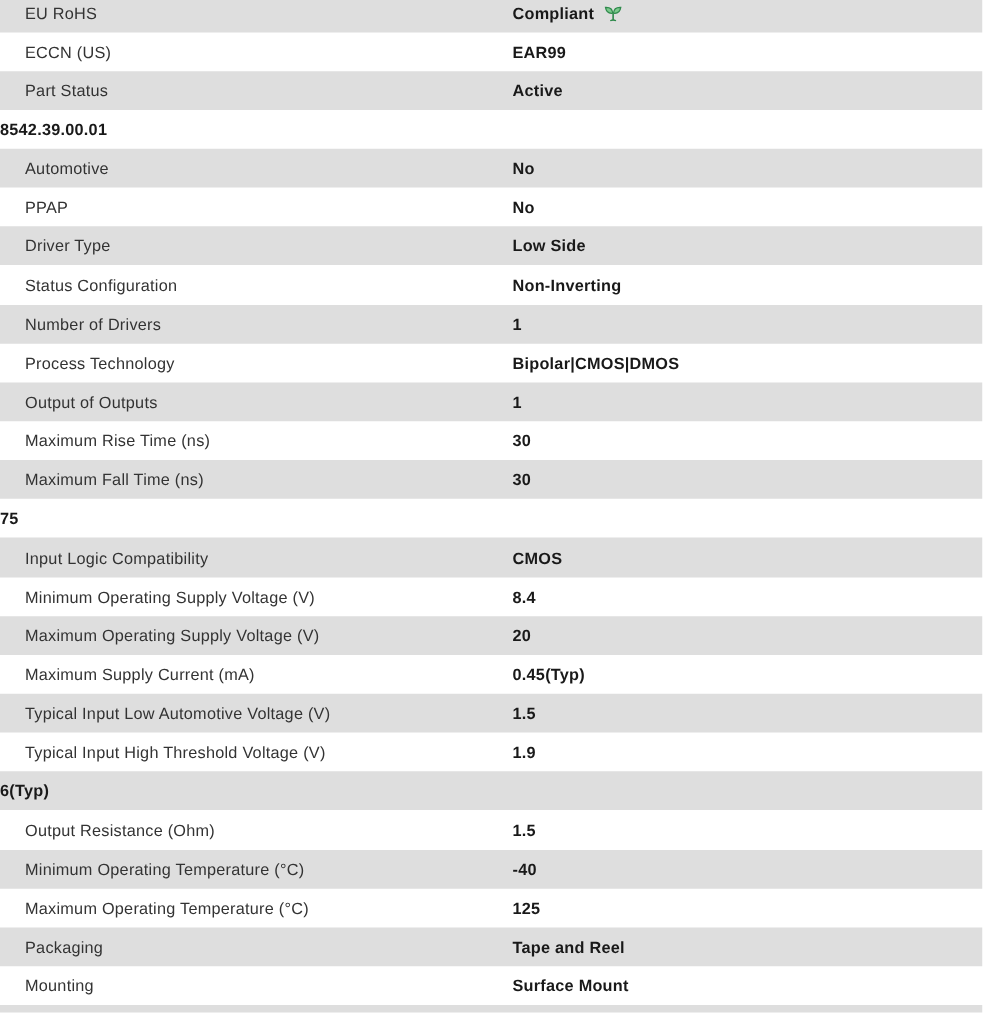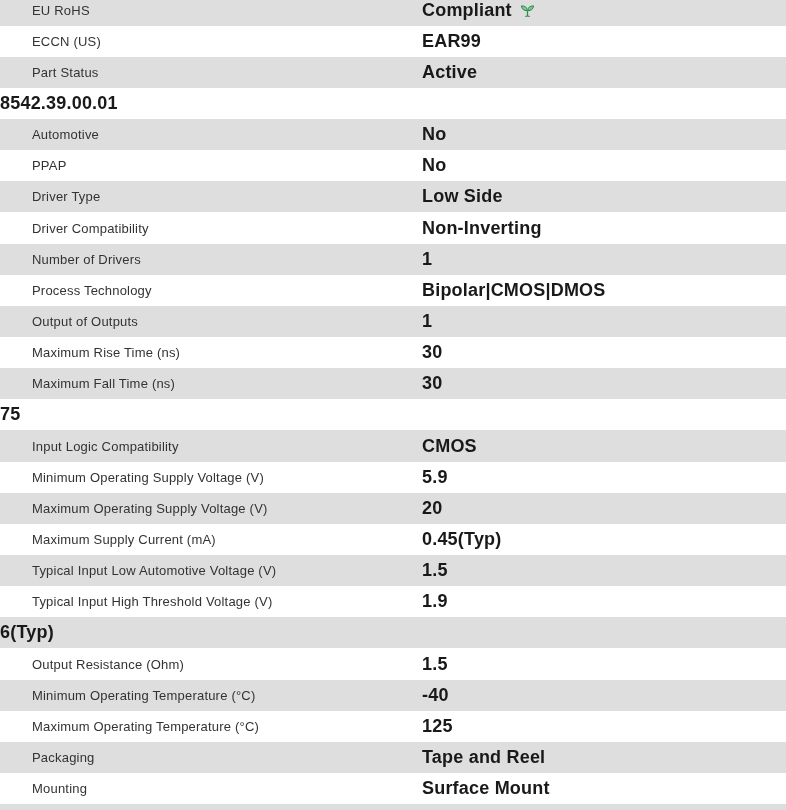--- a/index.html
+++ b/index.html
@@ -12,30 +12,30 @@
   }
   .spec-table { margin-top: -5.5px; }
   .spec-row {
     height: 31.154px;
     display: flex;
     align-items: center;
   }
   .spec-row:nth-child(odd) { background: #dedede; }
   .spec-label {
     flex: 0 0 390px;
-    padding-left: 32px;
+    padding-left: 20px;
     font-size: 13px;
     color: #333333;
     letter-spacing: 0.2px;
     white-space: nowrap;
   }
   .spec-value {
     display: flex;
     gap: 7px;
-    font-size: 18px;
+    font-size: 13px;
     font-weight: 700;
     color: #191919;
     letter-spacing: 0.2px;
     white-space: nowrap;
   }
   .leaf-icon-wrap {
     display: inline-flex;
     align-items: center;
     margin-top: 1px;
   }
@@ -94,21 +94,21 @@
   </div>
 
   <div class="spec-row">
     <div class="spec-label">Driver Type</div>
     <div class="spec-value">
       <span>Low Side</span>
     </div>
   </div>
 
   <div class="spec-row">
-    <div class="spec-label">Driver Compatibility</div>
+    <div class="spec-label">Status Configuration</div>
     <div class="spec-value">
       <span>Non-Inverting</span>
     </div>
   </div>
 
   <div class="spec-row">
     <div class="spec-label">Number of Drivers</div>
     <div class="spec-value">
       <span>1</span>
     </div>
@@ -151,21 +151,21 @@
   <div class="spec-row">
     <div class="spec-label">Input Logic Compatibility</div>
     <div class="spec-value">
       <span>CMOS</span>
     </div>
   </div>
 
   <div class="spec-row">
     <div class="spec-label">Minimum Operating Supply Voltage (V)</div>
     <div class="spec-value">
-      <span>5.9</span>
+      <span>8.4</span>
     </div>
   </div>
 
   <div class="spec-row">
     <div class="spec-label">Maximum Operating Supply Voltage (V)</div>
     <div class="spec-value">
       <span>20</span>
     </div>
   </div>
 

